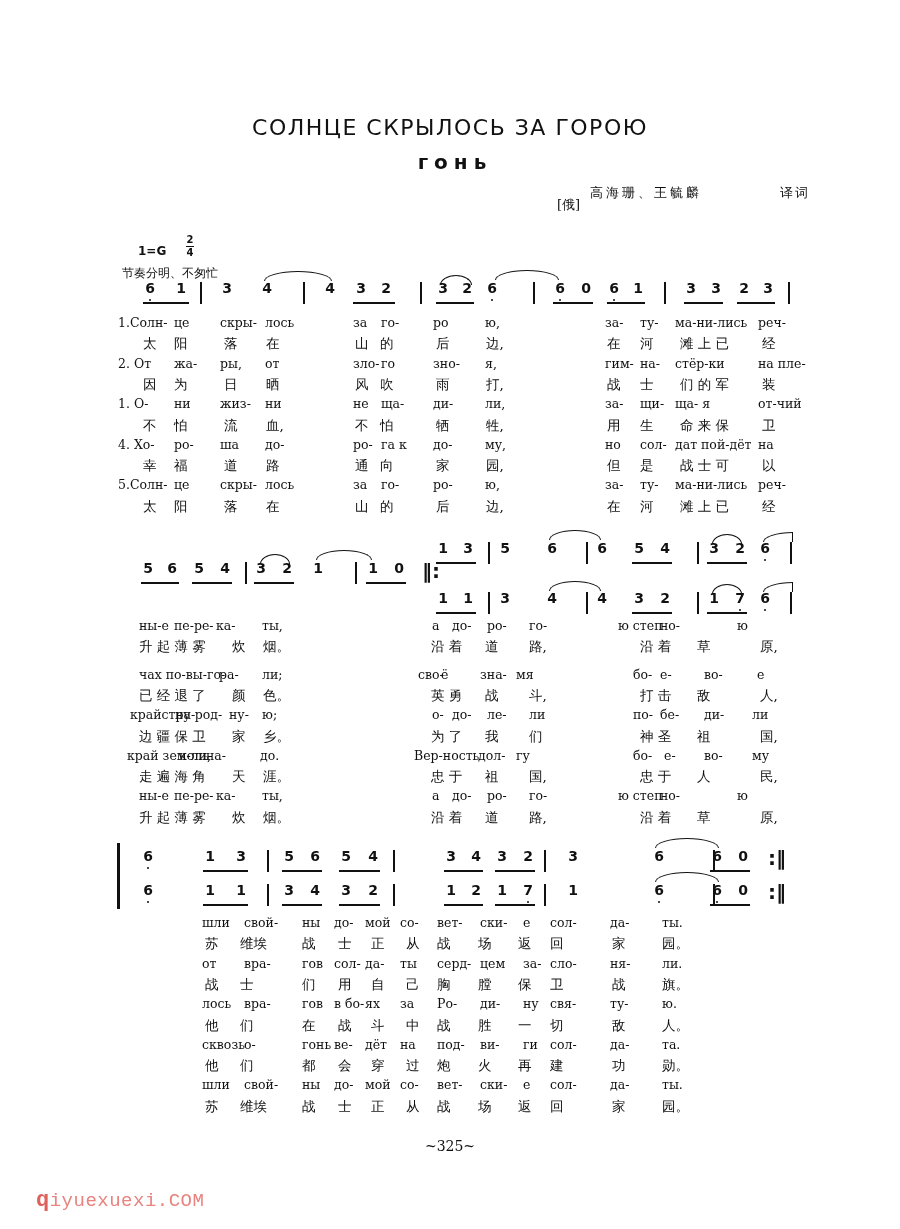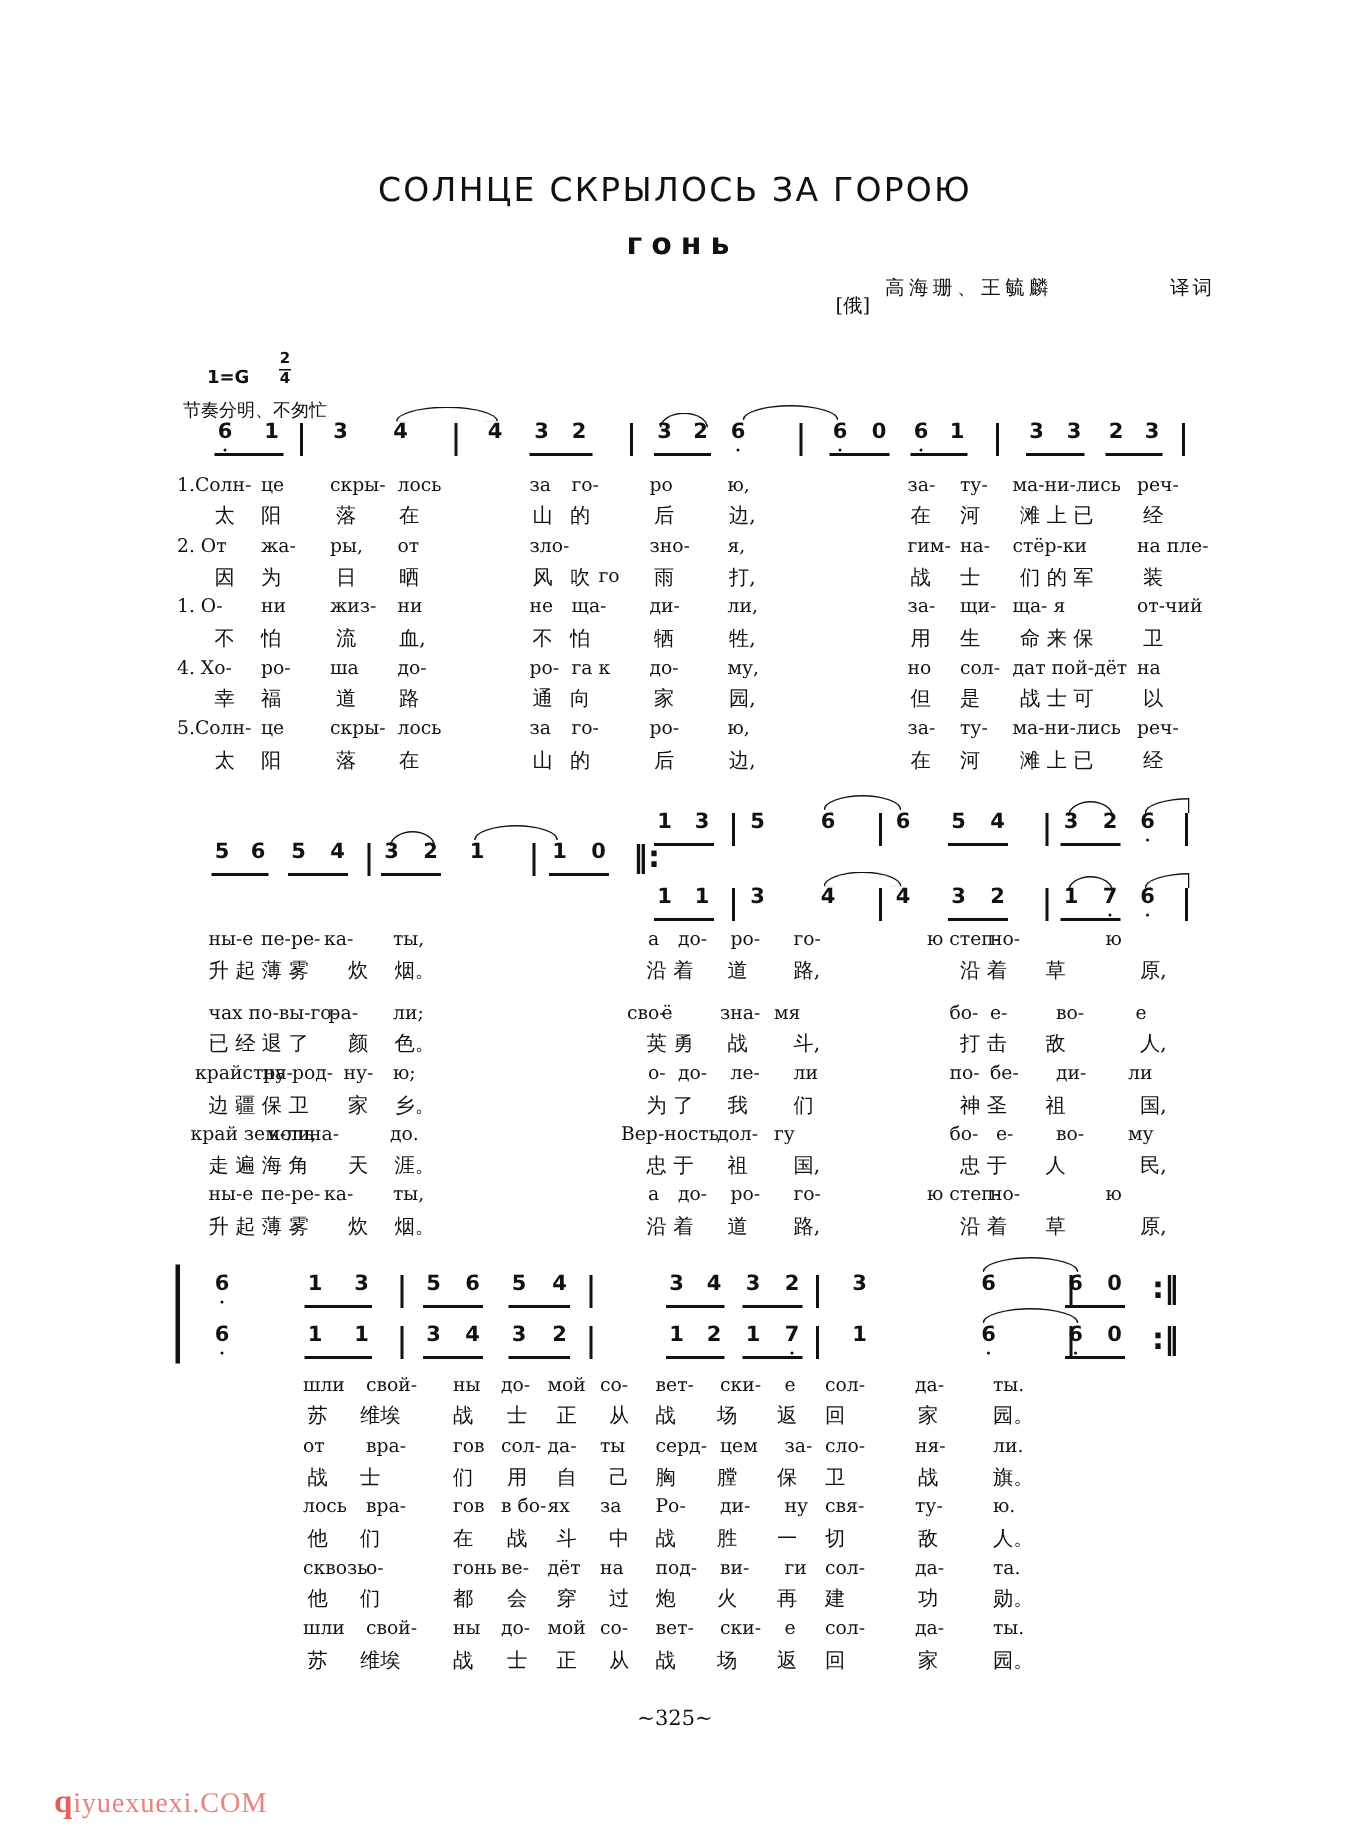--- a/index.html
+++ b/index.html
@@ -24,21 +24,21 @@
   .n.dot::after { content:""; position:absolute; left:4px; top:19px; width:2px; height:2px; background:#111; border-radius:1px; }
   .ul { position:absolute; height:1.5px; background:#111; }
   .bl { position:absolute; width:1.5px; height:22px; background:#111; }
   .tie { position:absolute; border:1.5px solid #111; border-bottom:none; border-radius:50% 50% 0 0 / 100% 100% 0 0; height:9px; }
 
   .lyr { position:absolute; font-size:12.5px; font-family:"DejaVu Serif", serif; }
   .lyr.zh { font-size:13.5px; letter-spacing:0; }
   .lyr .w { position:absolute; white-space:nowrap; }
 
   .pagenum { left:0; width:900px; top:1138px; text-align:center; font-family:"DejaVu Serif", serif; font-size:14px; }
-  .watermark { left:36px; top:1188px; font-size:19px; color:#e8837f; font-family:Liberation Serif, serif; letter-spacing:0.5px; }
+  .watermark { left:36px; top:1188px; font-size:19px; color:#e8837f; font-family:Liberation Mono, monospace; letter-spacing:0.5px; }
   .watermark b { color:#e0605a; font-size:22px; }
 </style>
 </head>
 <body>
 
 <div class="abs title-ru">СОЛНЦЕ СКРЫЛОСЬ ЗА ГОРОЮ</div>
 <div class="abs title-zh">гонь</div>
 
 <div class="abs credits">
   <span class="bracket">[俄]</span>
@@ -121,21 +121,21 @@
       <span class="w" style="left: 640px;">河</span>
       <span class="w" style="left: 680px;">滩 上 已</span>
       <span class="w" style="left: 762px;">经</span>
     </div>
     <div class="lyr" style="top: 355.6px; left: 0px;">
       <span class="w" style="left: 118px;">2. От</span>
       <span class="w" style="left: 174px;">жа-</span>
       <span class="w" style="left: 220px;">ры,</span>
       <span class="w" style="left: 265px;">от</span>
       <span class="w" style="left: 353px;">зло-</span>
-      <span class="w" style="left: 399px; margin-top: 20px;">го</span>
+      <span class="w" style="left: 381px;">го</span>
       <span class="w" style="left: 433px;">зно-</span>
       <span class="w" style="left: 485px;">я,</span>
       <span class="w" style="left: 605px;">гим-</span>
       <span class="w" style="left: 640px;">на-</span>
       <span class="w" style="left: 675px;">стёр-ки</span>
       <span class="w" style="left: 758px;">на пле-</span>
     </div>
     <div class="lyr zh" style="top: 375.9px; left: 0px;">
       <span class="w" style="left: 143px;">因</span>
       <span class="w" style="left: 174px;">为</span>

